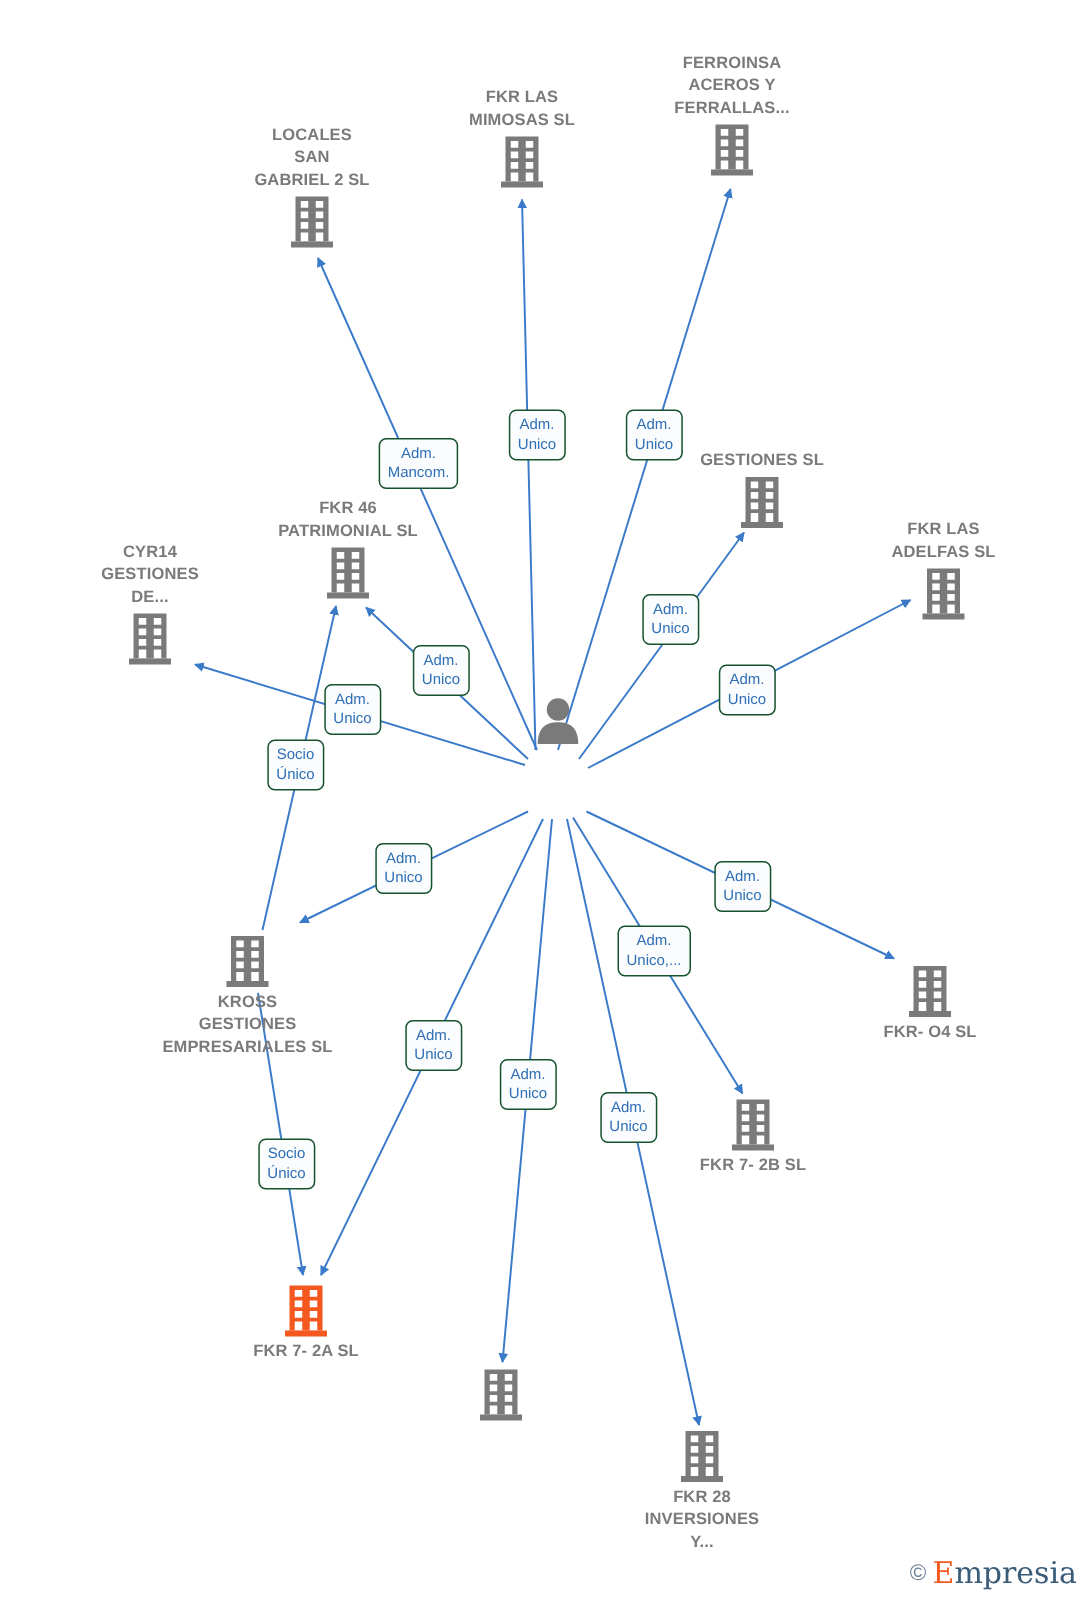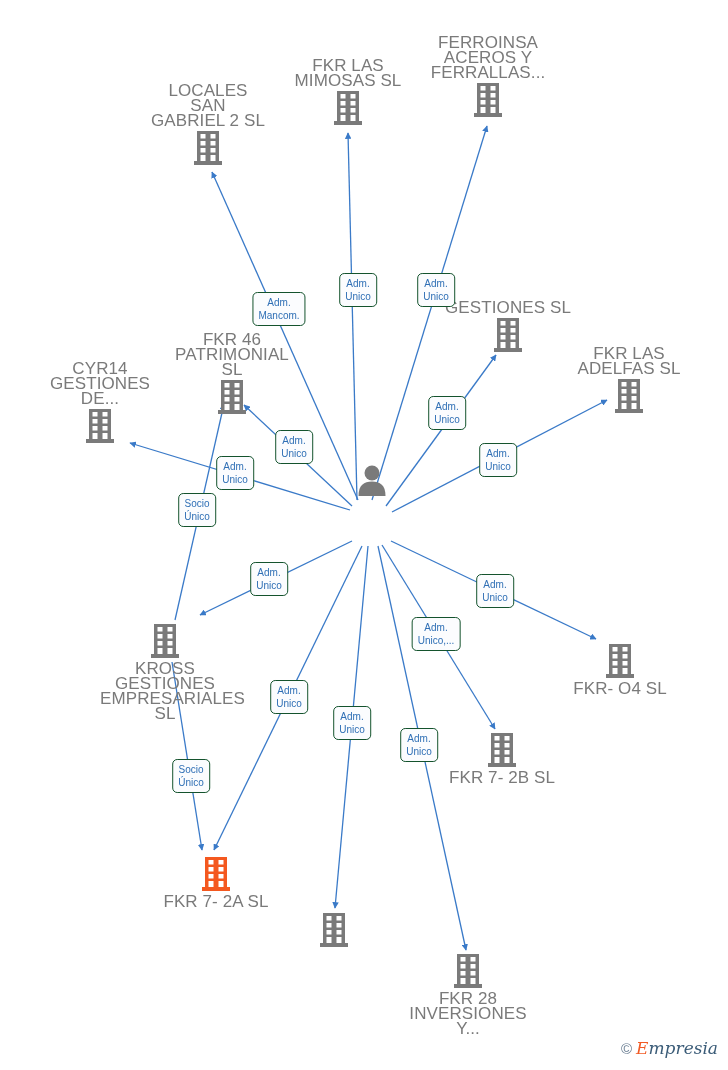--- a/index.html
+++ b/index.html
@@ -28,25 +28,26 @@
     margin-left: -65px;
     text-align: center;
     z-index: 3;
   }
   .node .icon-wrap {
     display: block;
     line-height: 0;
   }
   .node .label {
     display: block;
-    font-size: 17px;
+    font-size: 11px;
     line-height: 15px;
     color: #7a7a7a;
     letter-spacing: 0.1px;
     white-space: pre-line;
+    font-weight: bold;
   }
   .node.lbl-above .label { margin-bottom: 2px; }
   .node.lbl-below .label { margin-top: 2px; }
 
   .edge-label {
     position: absolute;
     z-index: 4;
     background: #fbfcfe;
     border: 1px solid #14532d;
     border-radius: 5px;
@@ -68,22 +69,21 @@
     align-items: center;
     gap: 4px;
   }
   .watermark .wm-c {
     color: #6b7f93;
     font-size: 15px;
     line-height: 15px;
   }
   .watermark .wm-text {
     font-family: "DejaVu Serif", serif;
-    font-style: italic;
-    font-size: 17px;
+    font-size: 20px;
     line-height: 16px;
     color: #3b5c78;
     text-align: center;
   }
   .watermark .wm-e { color: #f15a24; }
 </style>
 </head>
 <body>
 
 <div id="canvas">
@@ -268,21 +268,21 @@
             <rect x="7.5" y="11" width="5" height="4.5" fill="#ffffff"></rect>
             <rect x="17.5" y="11" width="5" height="4.5" fill="#ffffff"></rect>
             <rect x="7.5" y="18" width="5" height="4.5" fill="#ffffff"></rect>
             <rect x="17.5" y="18" width="5" height="4.5" fill="#ffffff"></rect>
             <rect x="7.5" y="25" width="5" height="6" fill="#ffffff"></rect>
             <rect x="17.5" y="25" width="5" height="6" fill="#ffffff"></rect>
             <rect x="1" y="31" width="28" height="4" fill="#7a7a7a"></rect>
           </svg></span>
         <span class="label">FKR 7- 2B  SL</span>
       </div>
-      <div class="node lbl-below" style="left: 216px; top: 856px;">
+      <div class="node lbl-below" style="left: 204px; top: 856px;">
         <span class="icon-wrap"><svg width="30" height="36" viewBox="0 0 30 36" xmlns="http://www.w3.org/2000/svg">
             <rect x="4" y="1" width="22" height="30" fill="#f4581f"></rect>
             <rect x="7.5" y="4" width="5" height="4.5" fill="#ffffff"></rect>
             <rect x="17.5" y="4" width="5" height="4.5" fill="#ffffff"></rect>
             <rect x="7.5" y="11" width="5" height="4.5" fill="#ffffff"></rect>
             <rect x="17.5" y="11" width="5" height="4.5" fill="#ffffff"></rect>
             <rect x="7.5" y="18" width="5" height="4.5" fill="#ffffff"></rect>
             <rect x="17.5" y="18" width="5" height="4.5" fill="#ffffff"></rect>
             <rect x="7.5" y="25" width="5" height="6" fill="#ffffff"></rect>
             <rect x="17.5" y="25" width="5" height="6" fill="#ffffff"></rect>

